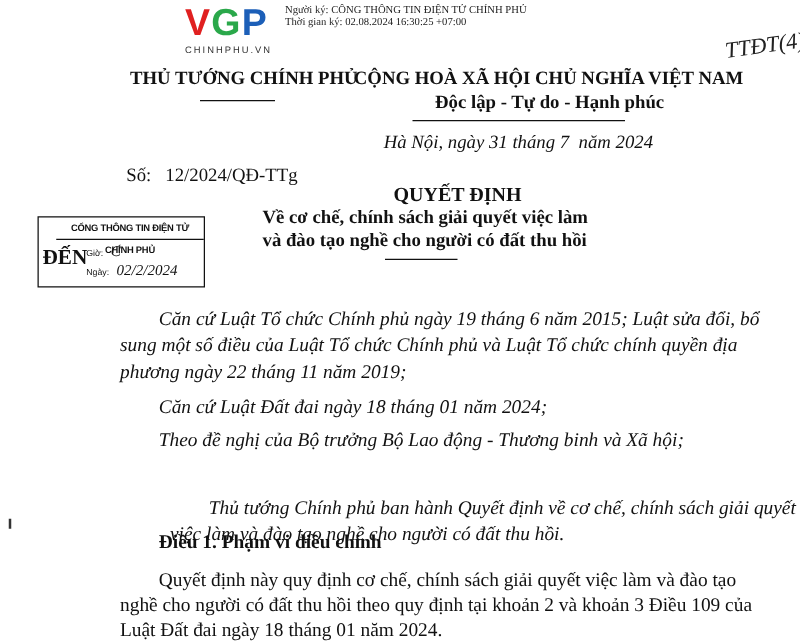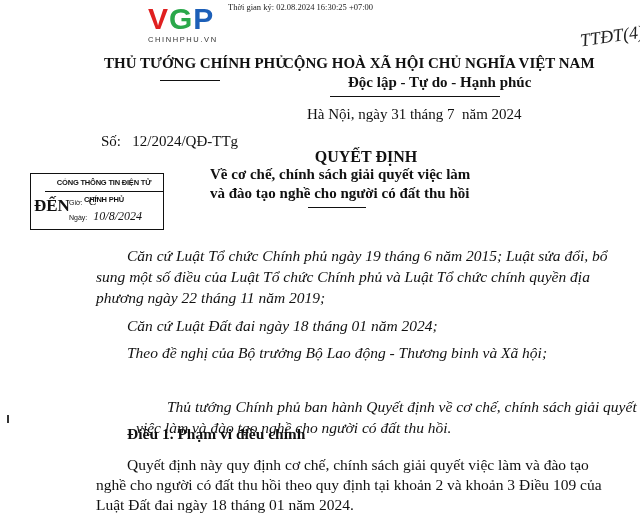--- a/index.html
+++ b/index.html
@@ -9,21 +9,21 @@
   .vgp .v { color:#e02020; } .vgp .g { color:#2aa84a; } .vgp .p { color:#1c5fb8; }
   .vgp-sub { left:148px; top:35px; font-family:"Liberation Sans", sans-serif; font-size:7.5px; letter-spacing:1.6px; color:#333; }
   .sig { left:228px; top:3px; font-size:8.5px; line-height:9.5px; color:#222; }
   .hand { left:580px; top:26px; font-family:"Liberation Serif", serif; font-style:italic; font-size:18px; color:#222; transform:rotate(-8deg); }
   .hdr-left { left:104px; top:55px; font-weight:bold; font-size:15px; }
   .hdr-right { left:283px; top:55px; font-weight:bold; font-size:15px; }
   .hdr-motto { left:348px; top:74px; font-weight:bold; font-size:15px; }
   .rule1 { left:160px; top:80px; width:60px; height:1px; background:#111; }
   .rule2 { left:330px; top:96px; width:170px; height:1px; background:#111; }
   .so { left:101px; top:106px; font-size:15px; }
-  .date { left:307px; top:106px; font-size:15px; }
+  .date { left:307px; top:106px; font-size:15px; font-style:italic; }
   .qd-title { left:0; width:612px; top:148px; text-align:center; font-weight:bold; font-size:16px; padding-left:120px; box-sizing:border-box;}
   .qd-sub1 { left:210px; top:166px; font-weight:bold; font-size:15px; }
   .qd-sub2 { left:210px; top:185px; font-weight:bold; font-size:15px; }
   .rule3 { left:308px; top:207px; width:58px; height:1px; background:#111; }
   .stamp { left:30px; top:173px; width:132px; height:55px; border:1.5px solid #111; font-family:"Liberation Sans", sans-serif; }
   .stamp .top { height:17px; border-bottom:1.5px solid #111; font-size:7.5px; font-weight:bold; text-align:center; line-height:17px; letter-spacing:-0.2px;margin-left:14px; }
   .stamp .den { position:absolute; left:3px; top:22px; font-family:"Liberation Serif", serif; font-weight:bold; font-size:17px; }
   .stamp .gio { position:absolute; left:38px; top:20px; font-size:7px; }
   .stamp .ngay { position:absolute; left:38px; top:35px; font-size:7px; }
   .stamp .val { font-family:"Liberation Serif", serif; font-style:italic; font-size:12px; margin-left:6px; }
@@ -37,38 +37,39 @@
   .body-text { left:96px; top:455px; width:520px; font-size:15.5px; line-height:20px; }
   .speck { left:7px; top:415px; width:2px; height:8px; background:#333; }
 </style>
 </head>
 <body>
 
 <div class="abs vgp"><span class="v">V</span><span class="g">G</span><span class="p">P</span></div>
 <div class="abs vgp-sub">CHINHPHU.VN</div>
 
 <div class="abs sig">
+  <div>Người ký: CÔNG THÔNG TIN ĐIỆN TỬ CHÍNH PHỦ</div>
   <div>Thời gian ký: 02.08.2024 16:30:25 +07:00</div>
 </div>
 
 <div class="abs hand">TTĐT(4)</div>
 
 <div class="abs hdr-left">THỦ TƯỚNG CHÍNH PHỦ</div>
 <div class="abs rule1"></div>
 <div class="abs hdr-right">CỘNG HOÀ XÃ HỘI CHỦ NGHĨA VIỆT NAM</div>
 <div class="abs hdr-motto">Độc lập - Tự do - Hạnh phúc</div>
 <div class="abs rule2"></div>
 <div class="abs so" style="white-space:pre;margin-top:27px;">Số:   12/2024/QĐ-TTg</div>
 <div class="abs date" style="white-space:pre;">Hà Nội, ngày 31 tháng 7  năm 2024</div>
 
 <div class="abs stamp">
   <div class="top">CỔNG THÔNG TIN ĐIỆN TỬ CHÍNH PHỦ</div>
   <div class="den">ĐẾN</div>
   <div class="gio"><span>Giờ:</span><span class="val">C</span></div>
-  <div class="ngay"><span>Ngày:</span><span class="val">10/8/2024</span></div>
+  <div class="ngay"><span>Ngày:</span><span class="val">02/2/2024</span></div>
 </div>
 
 <div class="abs qd-title">QUYẾT ĐỊNH</div>
 <div class="abs qd-sub1">Về cơ chế, chính sách giải quyết việc làm</div>
 <div class="abs qd-sub2">và đào tạo nghề cho người có đất thu hồi</div>
 <div class="abs rule3"></div>
 
 <div class="abs para p1"><span class="indent"></span><span>Căn cứ Luật Tổ chức Chính phủ ngày 19 tháng 6 năm 2015; Luật sửa đổi, bổ sung một số điều của Luật Tổ chức Chính phủ và Luật Tổ chức chính quyền địa phương ngày 22 tháng 11 năm 2019;</span></div>
 <div class="abs para p2"><span class="indent"></span><span>Căn cứ Luật Đất đai ngày 18 tháng 01 năm 2024;</span></div>
 <div class="abs para p3"><span class="indent"></span><span>Theo đề nghị của Bộ trưởng Bộ Lao động - Thương binh và Xã hội;</span></div>

